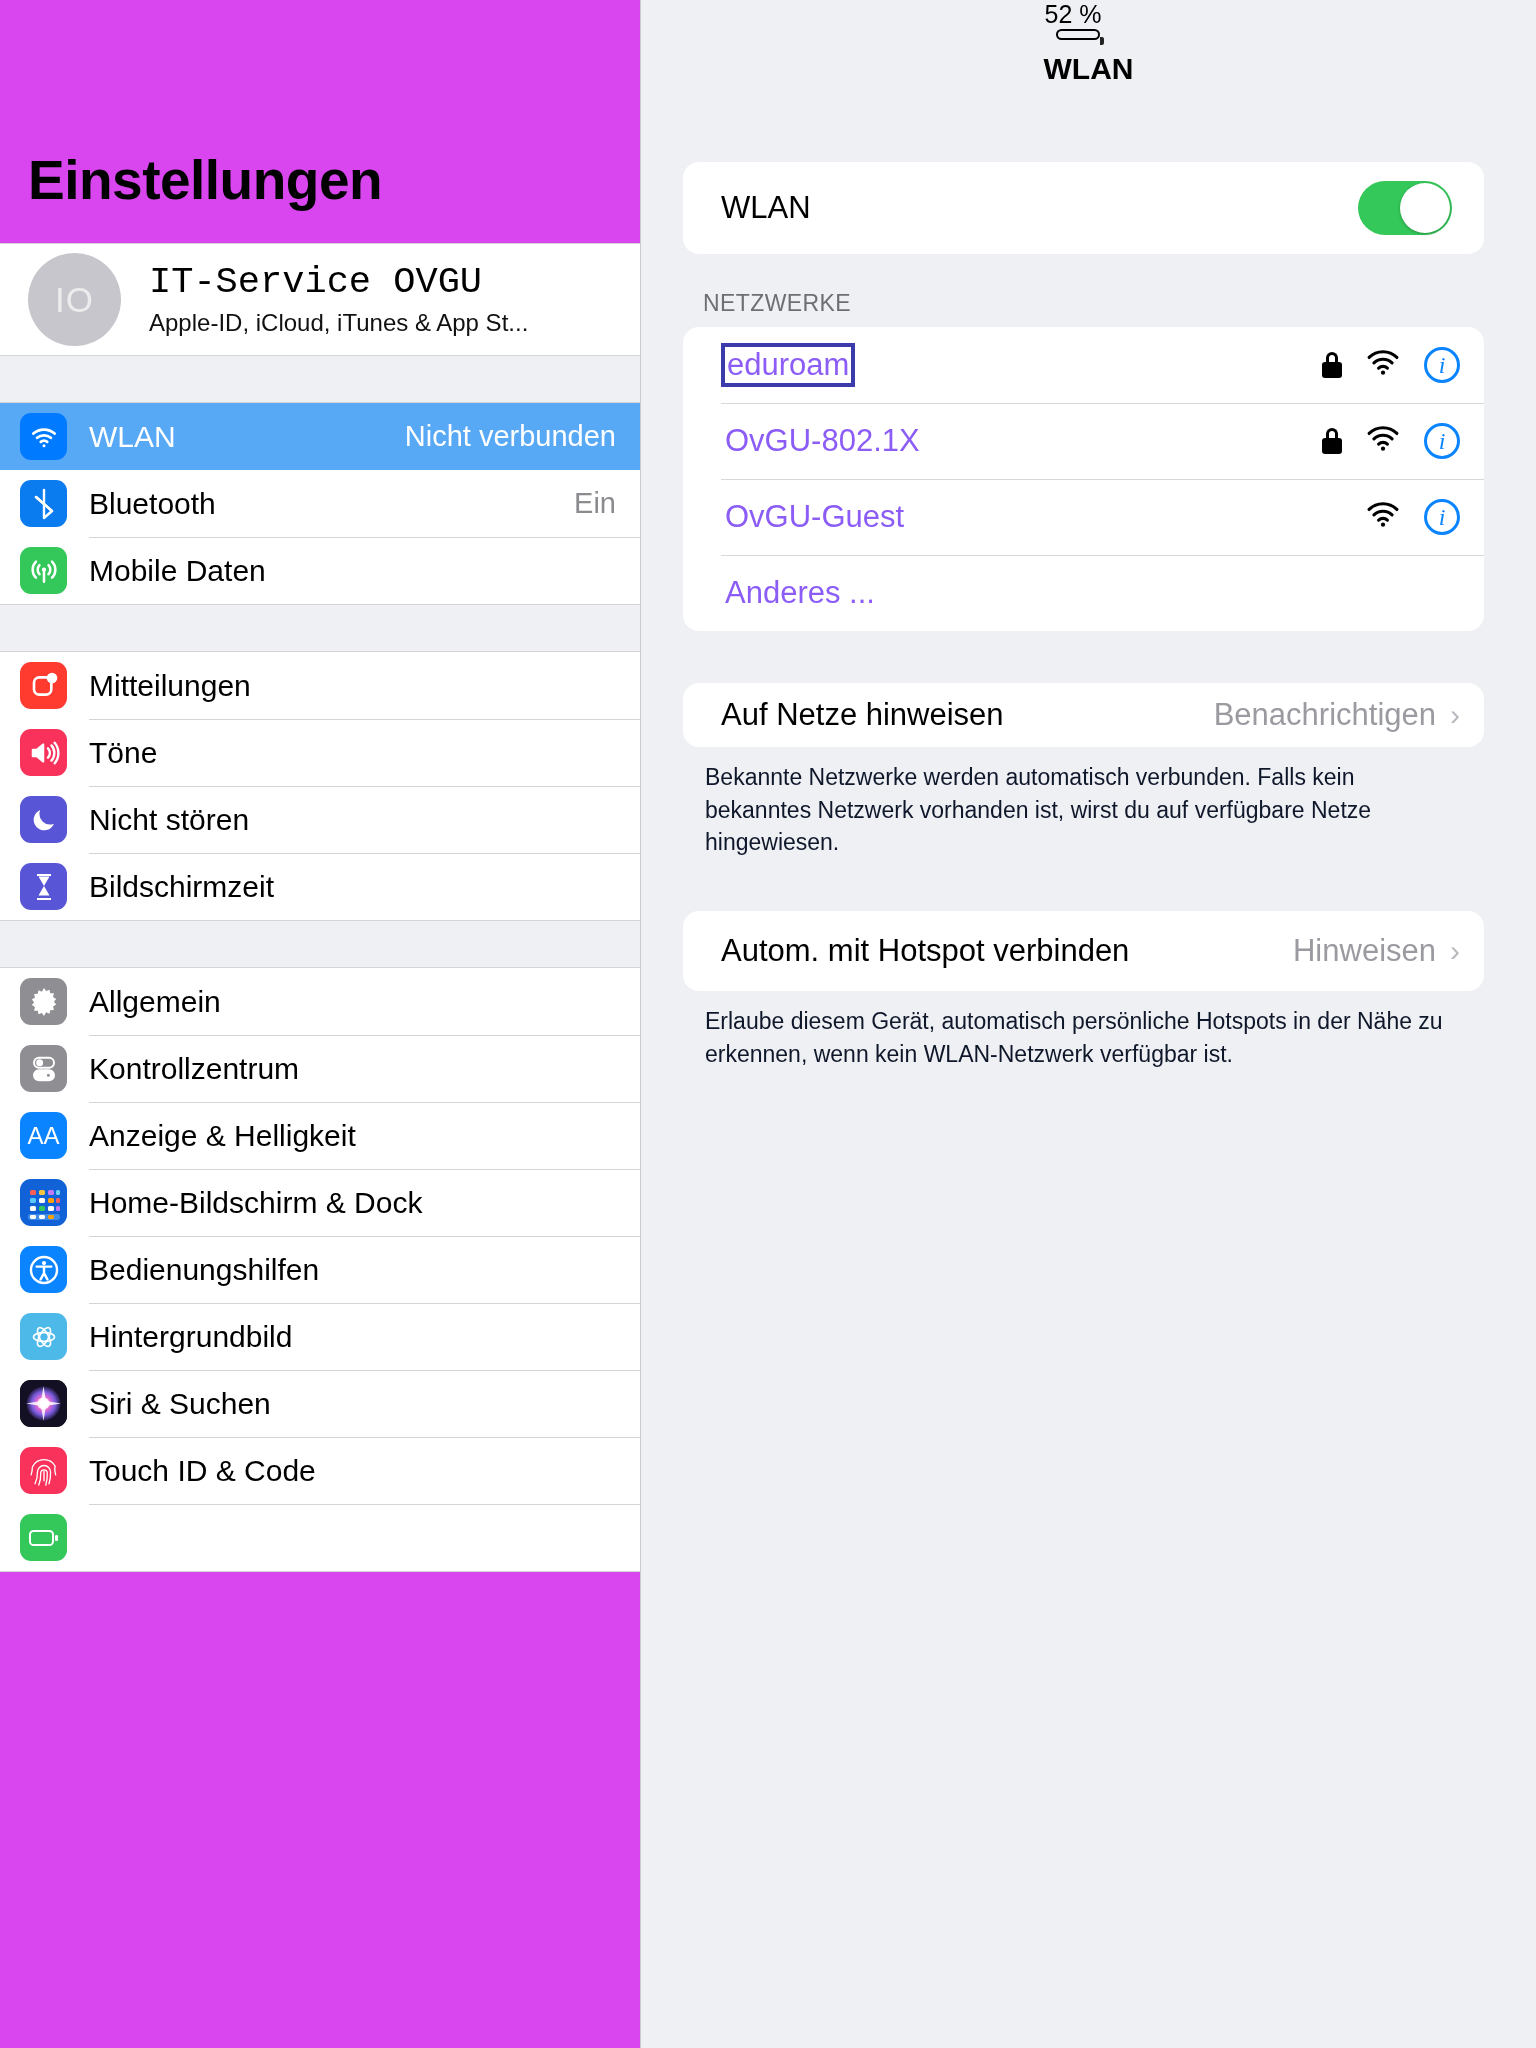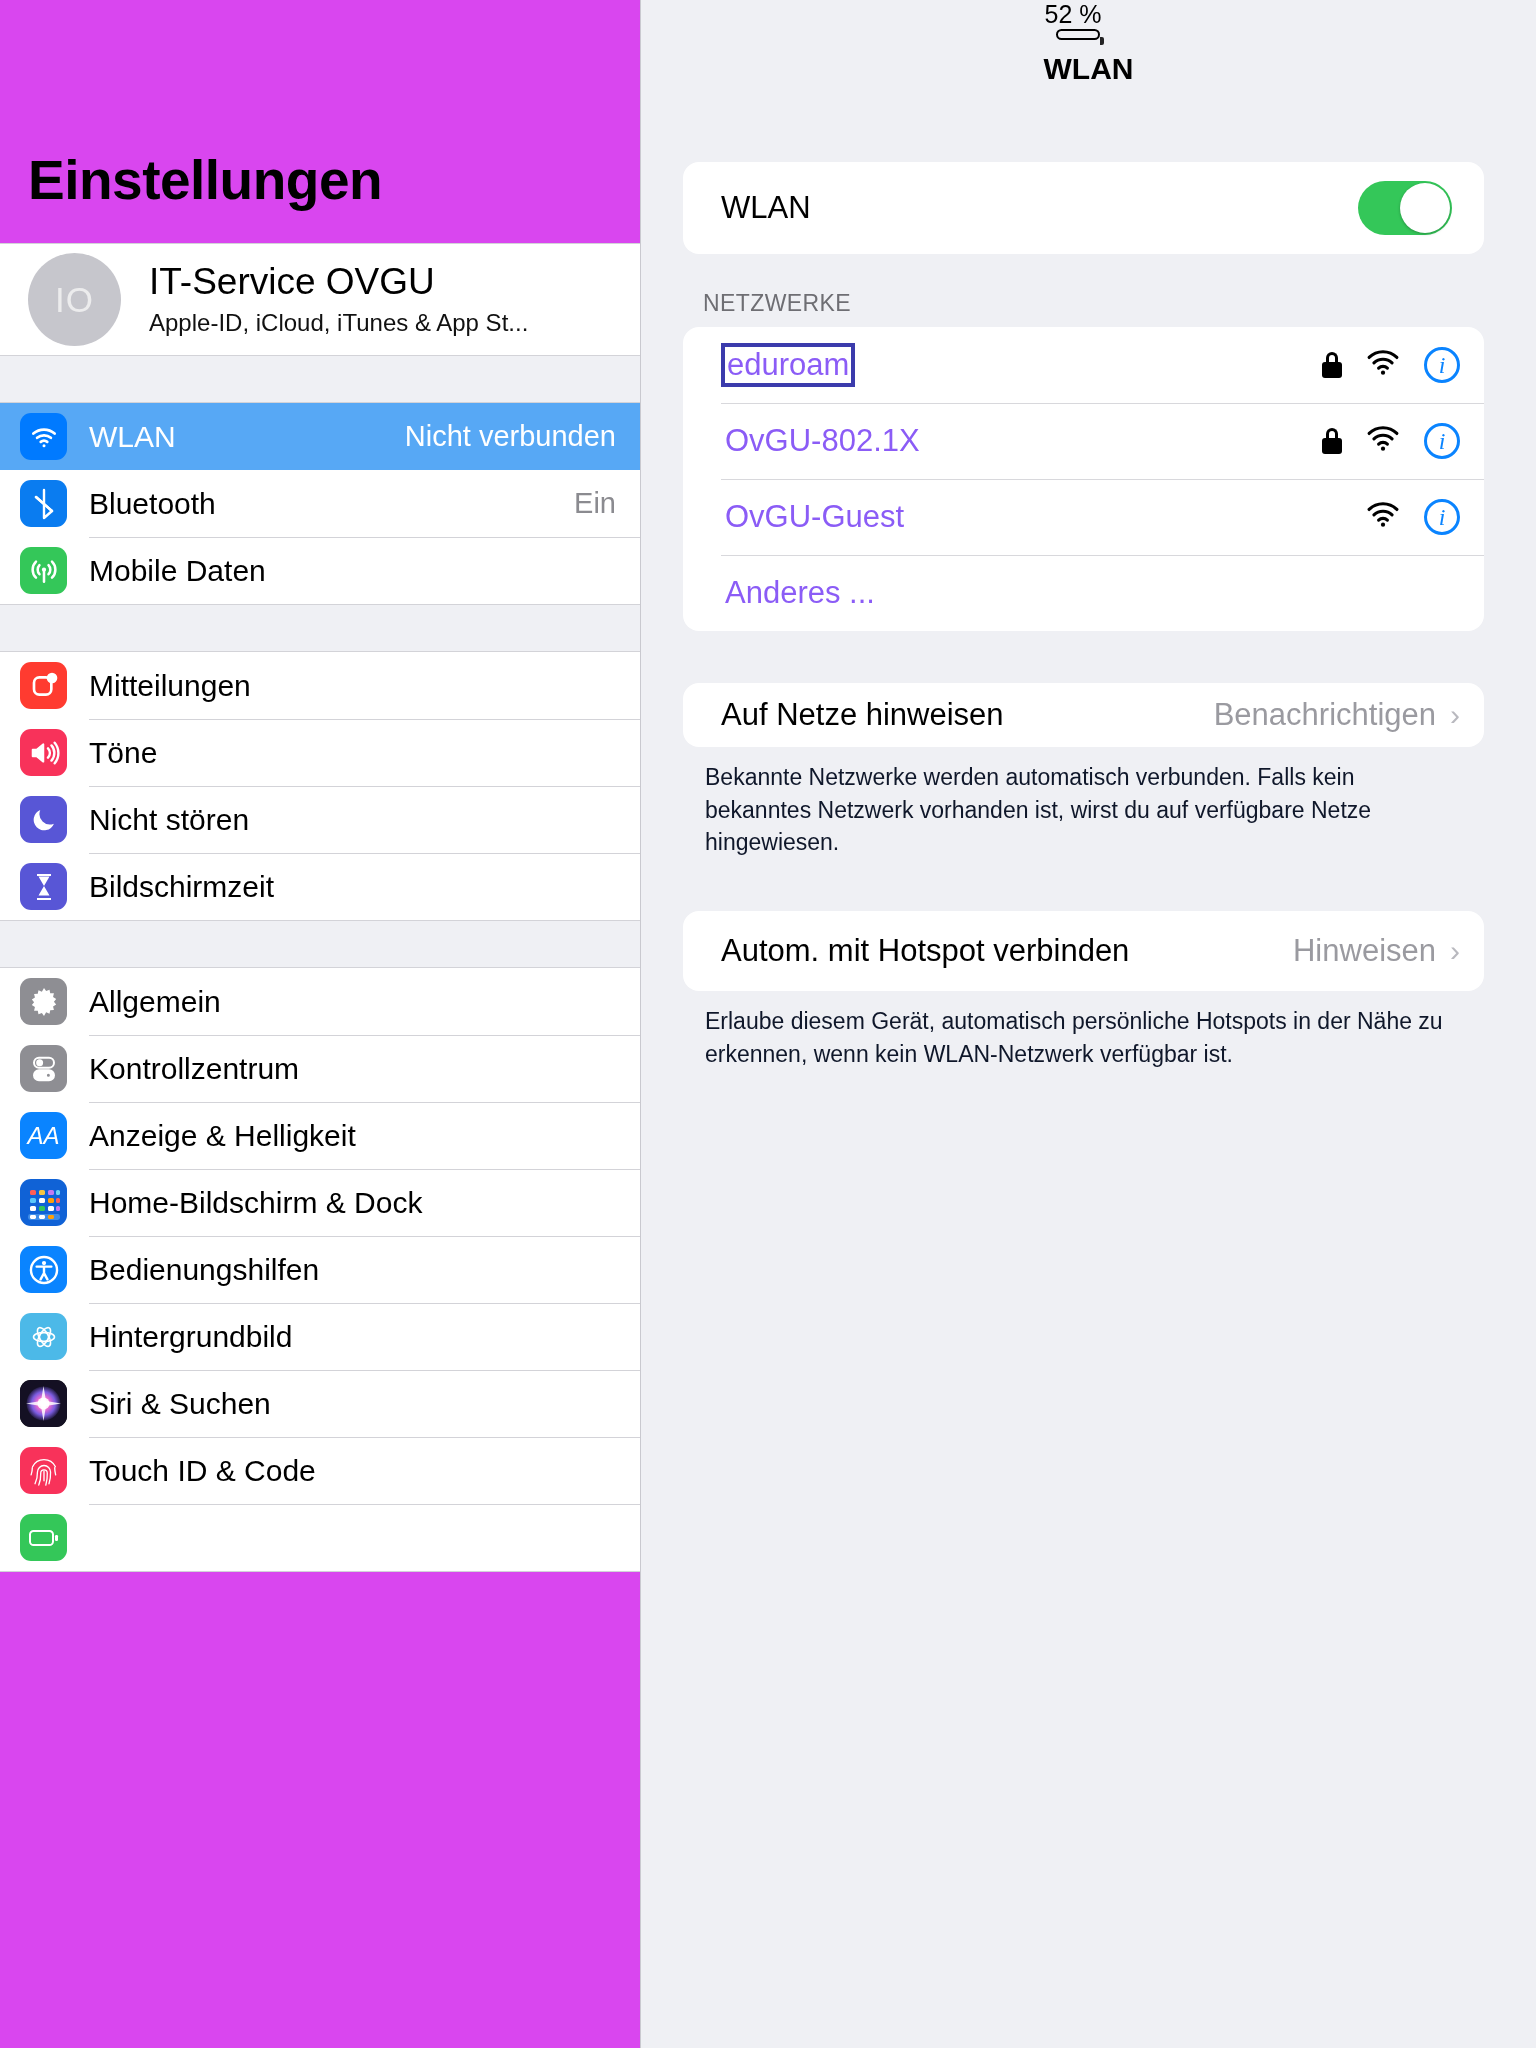--- a/index.html
+++ b/index.html
@@ -70,20 +70,21 @@
     letter-spacing: 1px;
     flex: 0 0 auto;
   }
   .account-text {
     margin-left: 28px;
   }
   .account-name {
     font-size: 37px;
     color: #000;
     line-height: 1.15;
+    font-family: Liberation Mono, monospace;
   }
   .account-sub {
     font-size: 24px;
     color: #111;
     line-height: 1.3;
     margin-top: 4px;
   }
 
   .gap {
     height: 46px;
@@ -119,21 +120,20 @@
   .app-icon {
     width: 47px;
     height: 47px;
     border-radius: 11px;
     flex: 0 0 auto;
     position: relative;
     overflow: hidden;
     display: flex;
     align-items: center;
     justify-content: center;
-    font-style: italic;
   }
   .row-label {
     font-size: 30px;
     color: #000;
     margin-left: 22px;
     white-space: nowrap;
   }
   .row.sel .row-label { color: #ffffff; }
   .row-value {
     margin-left: auto;

